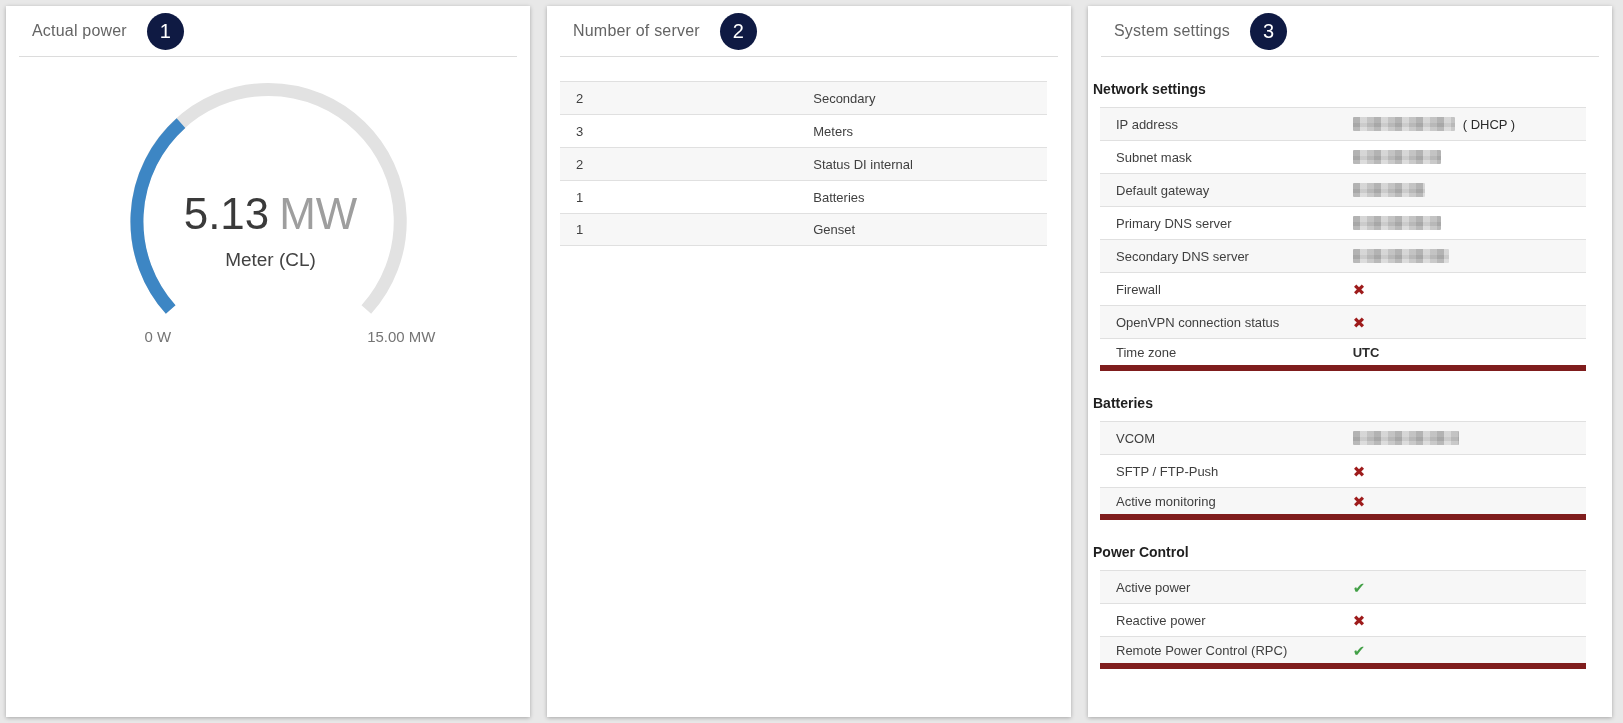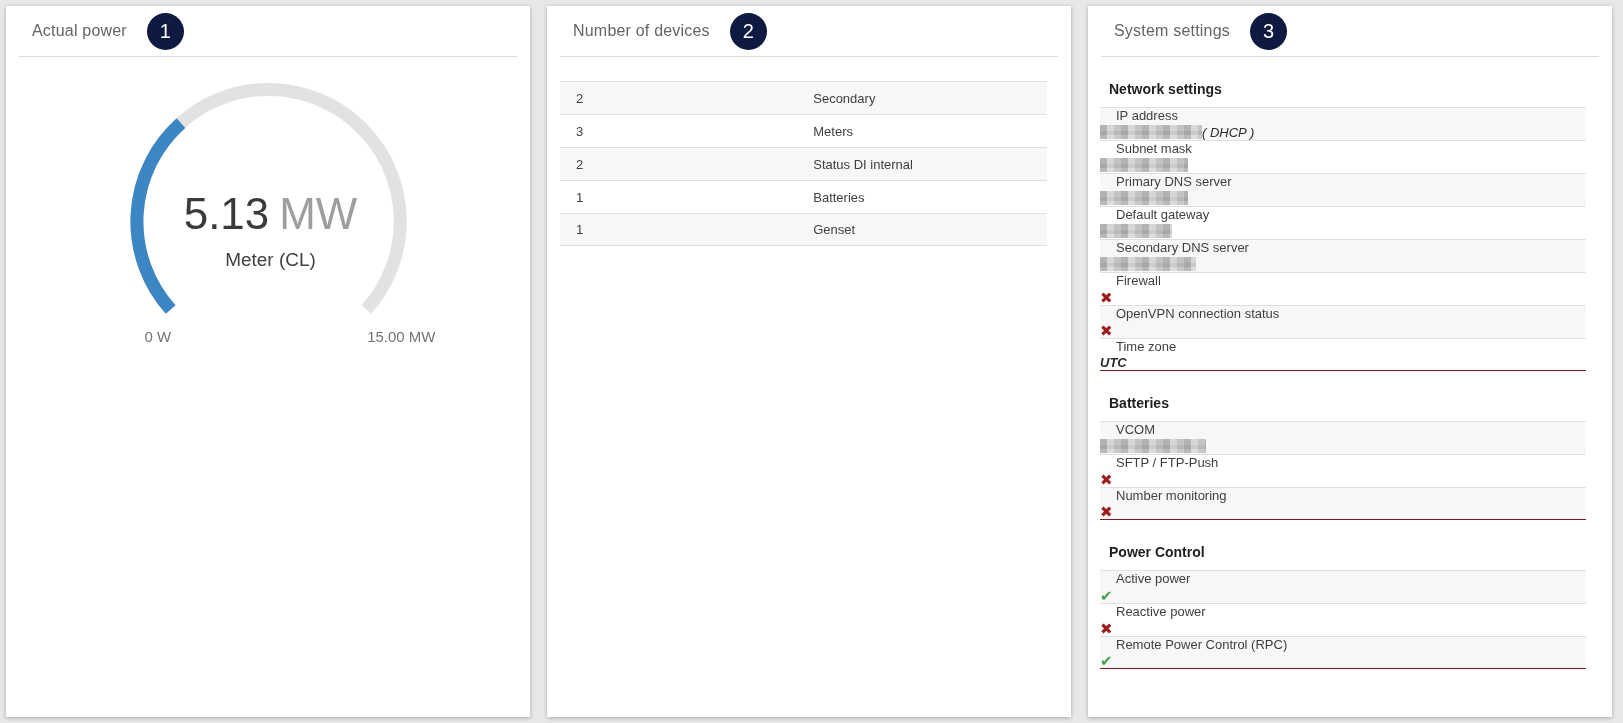--- a/index.html
+++ b/index.html
@@ -53,35 +53,34 @@
     border-top:1px solid #e0e0e0;
     font-size:13px; color:#404040;
   }
   .dev-row:last-child { border-bottom:1px solid #e0e0e0; }
   .dev-row:nth-child(odd) { background:#f7f7f7; }
   .dev-count { flex:0 0 52%; padding-left:16px; }
   .dev-label { flex:1; }
 
   
   .section-heading {
-    margin:24px 26px 10px 21px;
+    margin:24px 26px 10px 5px;
     font-size:14px; font-weight:700; color:#1f1f1f;
   }
   .settings-table { margin:0 26px 0 12px; }
   .srow {
-    display:flex; align-items:flex-start;
+    display:flex; align-items:center;
     height:33px;
     border-top:1px solid #e0e0e0;
     font-size:13px;
-    flex-direction:column;
-  }
-  .srow:last-child { border-bottom:1px solid #7f1d1d; }
+  }
+  .srow:last-child { border-bottom:6px solid #7f1d1d; }
   .srow:nth-child(odd) { background:#f7f7f7; }
   .slabel { flex:0 0 52%; padding-left:16px; color:#3f3f3f; }
-  .svalue { flex:1; display:flex; align-items:center; gap:0; color:#2b2b2b;font-style:italic; }
+  .svalue { flex:1; display:flex; align-items:center; gap:8px; color:#2b2b2b; }
   .svalue.bold { font-weight:700; }
   .cross-icon { color:#9e1b1b; font-size:15px; line-height:1; }
   .check-icon { color:#43a047; font-size:15px; line-height:1; }
   .redacted {
     display:inline-block; height:14px; flex:none;
     background:
       repeating-linear-gradient(90deg, rgba(150,150,150,.55) 0 7px, rgba(215,215,215,.55) 7px 14px, rgba(180,180,180,.55) 14px 21px),
       repeating-linear-gradient(0deg, #e3e3e3 0 4px, #bdbdbd 4px 8px, #d6d6d6 8px 14px);
     filter: blur(.6px);
     border-radius:1px;
@@ -106,21 +105,21 @@
         <text x="265" y="172" text-anchor="middle"><tspan class="g-value-main">5.13</tspan><tspan class="g-value-unit" dx="10">MW</tspan></text>
         <text x="265" y="209" text-anchor="middle" class="g-source">Meter (CL)</text>
         <text x="152" y="286" text-anchor="middle" class="g-minmax">0 W</text>
         <text x="396" y="286" text-anchor="middle" class="g-minmax">15.00 MW</text>
       </svg>
     </div>
   </div>
 
   <div class="card">
     <div class="card-header">
-      <span class="card-title">Number of devices</span>
+      <span class="card-title">Number of server</span>
       <span class="step-badge">2</span>
     </div>
     <div class="card-divider"></div>
 
     <div class="dev-table">
       <div class="dev-row">
         <span class="dev-count">2</span>
         <span class="dev-label">Secondary</span>
       </div>
       <div class="dev-row">
@@ -158,29 +157,29 @@
             <span>( DHCP )</span>
           </span>
       </div>
       <div class="srow">
         <span class="slabel">Subnet mask</span>
         <span class="svalue">
             <span class="redacted" style="width:88px"></span>
           </span>
       </div>
       <div class="srow">
+        <span class="slabel">Default gateway</span>
+        <span class="svalue">
+            <span class="redacted" style="width:72px"></span>
+          </span>
+      </div>
+      <div class="srow">
         <span class="slabel">Primary DNS server</span>
         <span class="svalue">
             <span class="redacted" style="width:88px"></span>
-          </span>
-      </div>
-      <div class="srow">
-        <span class="slabel">Default gateway</span>
-        <span class="svalue">
-            <span class="redacted" style="width:72px"></span>
           </span>
       </div>
       <div class="srow">
         <span class="slabel">Secondary DNS server</span>
         <span class="svalue">
             <span class="redacted" style="width:96px"></span>
           </span>
       </div>
       <div class="srow">
         <span class="slabel">Firewall</span>
@@ -208,21 +207,21 @@
             <span class="redacted" style="width:106px"></span>
           </span>
       </div>
       <div class="srow">
         <span class="slabel">SFTP / FTP-Push</span>
         <span class="svalue">
             <span class="cross-icon">✖</span>
           </span>
       </div>
       <div class="srow">
-        <span class="slabel">Number monitoring</span>
+        <span class="slabel">Active monitoring</span>
         <span class="svalue">
             <span class="cross-icon">✖</span>
           </span>
       </div>
     </div>
 
     <div class="section-heading">Power Control</div>
     <div class="settings-table">
       <div class="srow">
         <span class="slabel">Active power</span>

